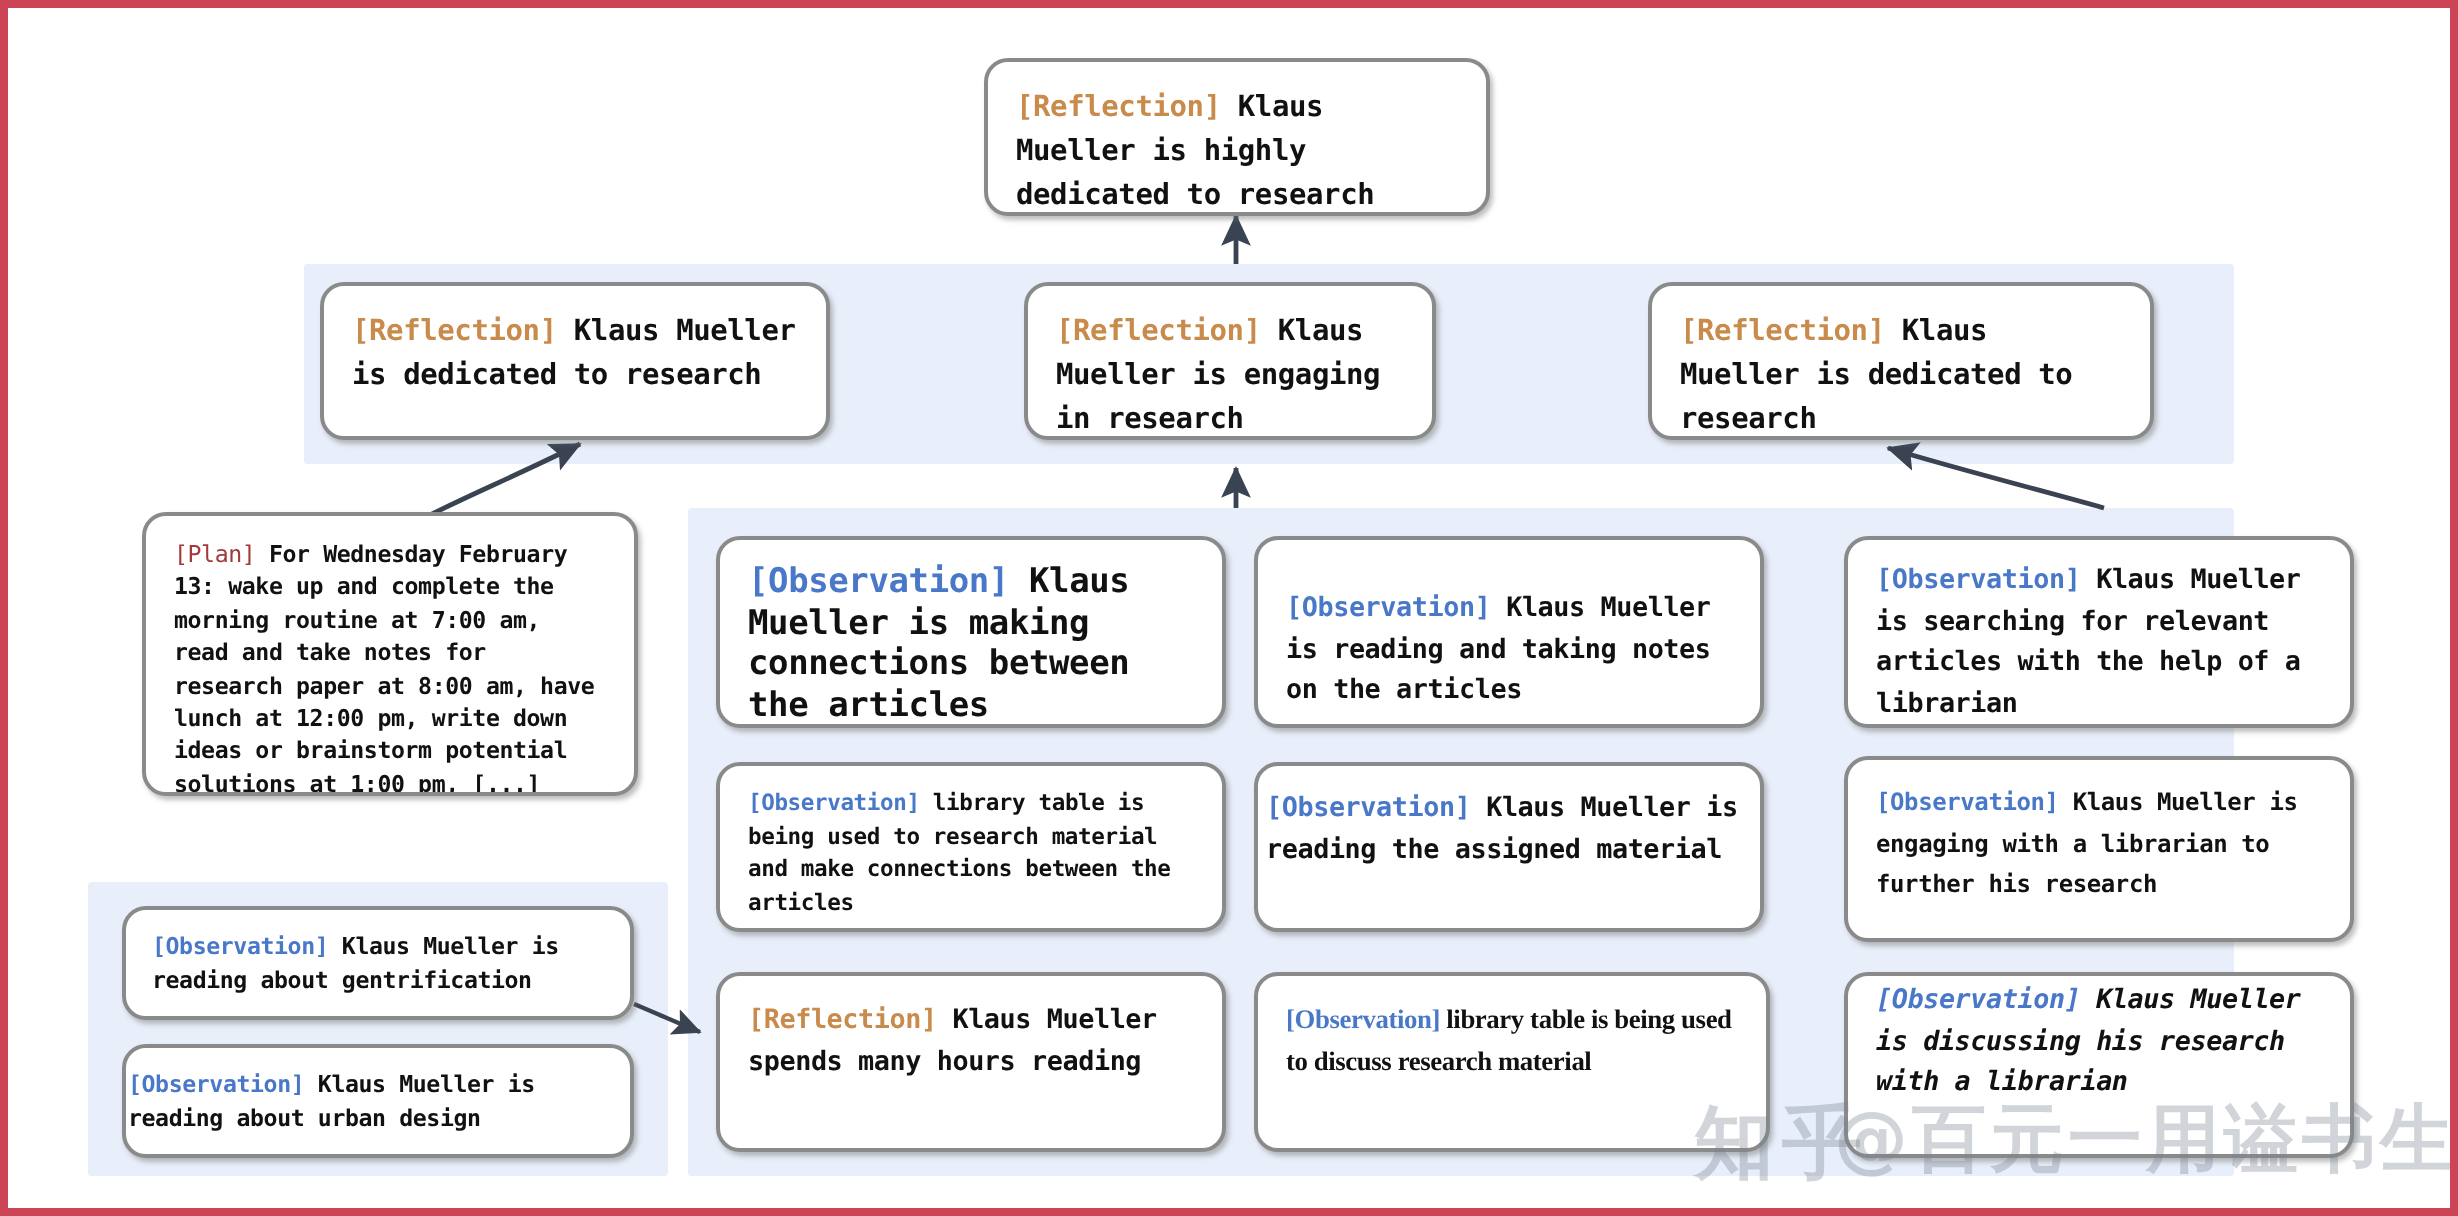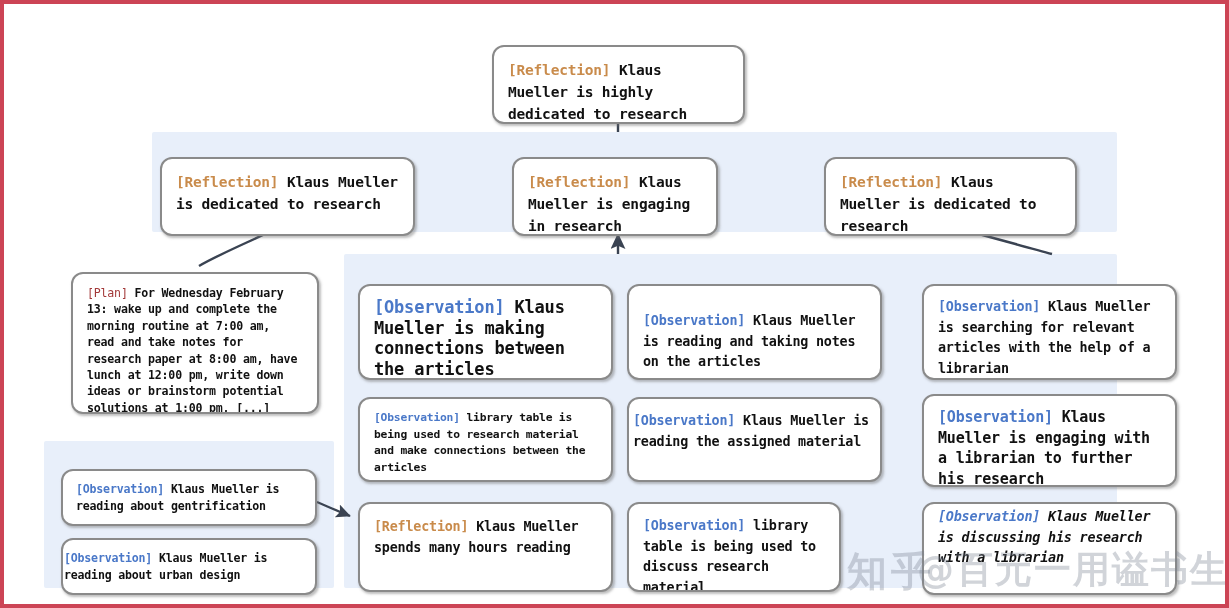--- a/index.html
+++ b/index.html
@@ -30,21 +30,20 @@
     position: absolute;
     background: #ffffff;
     border: 2.5px solid #8a8a8a;
     border-radius: 12px;
     box-sizing: border-box;
     box-shadow: 1.5px 2px 2.5px rgba(110,110,110,0.45);
     color: #111111;
     font-weight: bold;
     letter-spacing: -0.2px;
     overflow: hidden;
-    margin-top: 16px;
   }
   .node .txt {
     display: block;
     white-space: pre-wrap;
     word-break: normal;
   }
   .tag-reflection { color: #c98b4b; font-weight: bold; }
   .tag-observation { color: #4a78c8; font-weight: bold; }
   .tag-plan { color: #a33a3a; font-weight: normal; }
 
@@ -136,29 +135,29 @@
   </div>
 
   <div class="node" style="left:623px; top:264px; width:255px; height:96px; padding:25px 14px; font-size:13.4px; line-height:20.5px;">
     <span class="txt"><span class="tag-observation">[Observation]</span><span> Klaus Mueller is reading and taking notes on the articles</span></span>
   </div>
 
   <div class="node" style="left:623px; top:377px; width:255px; height:85px; padding:12px 4px; font-size:13.4px; line-height:20.5px;">
     <span class="txt"><span class="tag-observation">[Observation]</span><span> Klaus Mueller is reading the assigned material</span></span>
   </div>
 
-  <div class="node" style="left:623px; top:482px; width:214px; height:90px; padding:12px 14px; font-size:13.4px; line-height:20.5px;">
+  <div class="node" style="left:623px; top:482px; width:258px; height:90px; padding:12px 14px; font-size:13.4px; line-height:20.5px;font-family:Liberation Serif, serif;">
     <span class="txt"><span class="tag-observation">[Observation]</span><span> library table is being used to discuss research material</span></span>
   </div>
 
   <div class="node" style="left:918px; top:264px; width:255px; height:96px; padding:11px 14px; font-size:13.4px; line-height:20.5px;">
     <span class="txt"><span class="tag-observation">[Observation]</span><span> Klaus Mueller is searching for relevant articles with the help of a librarian</span></span>
   </div>
 
-  <div class="node" style="left:918px; top:374px; width:255px; height:93px; padding:11px 14px; font-size:15px; line-height:20.5px;">
+  <div class="node" style="left:918px; top:374px; width:255px; height:93px; padding:11px 14px; font-size:12px; line-height:20.5px;">
     <span class="txt"><span class="tag-observation">[Observation]</span><span> Klaus Mueller is engaging with a librarian to further his research</span></span>
   </div>
 
   <div class="node" style="left:918px; top:482px; width:255px; height:93px; padding:3px 14px; font-size:13.4px; line-height:20.5px;font-style:italic;">
     <span class="txt"><span class="tag-observation">[Observation]</span><span> Klaus Mueller is discussing his research with a librarian</span></span>
   </div>
 
   <div class="watermark" style="left:843px; top:540px; font-size:40px; letter-spacing:4px;">知乎</div>
   <div class="watermark" style="left:913px; top:541px; font-size:37px; letter-spacing:2px;">@百元一用谥书生</div>
 

